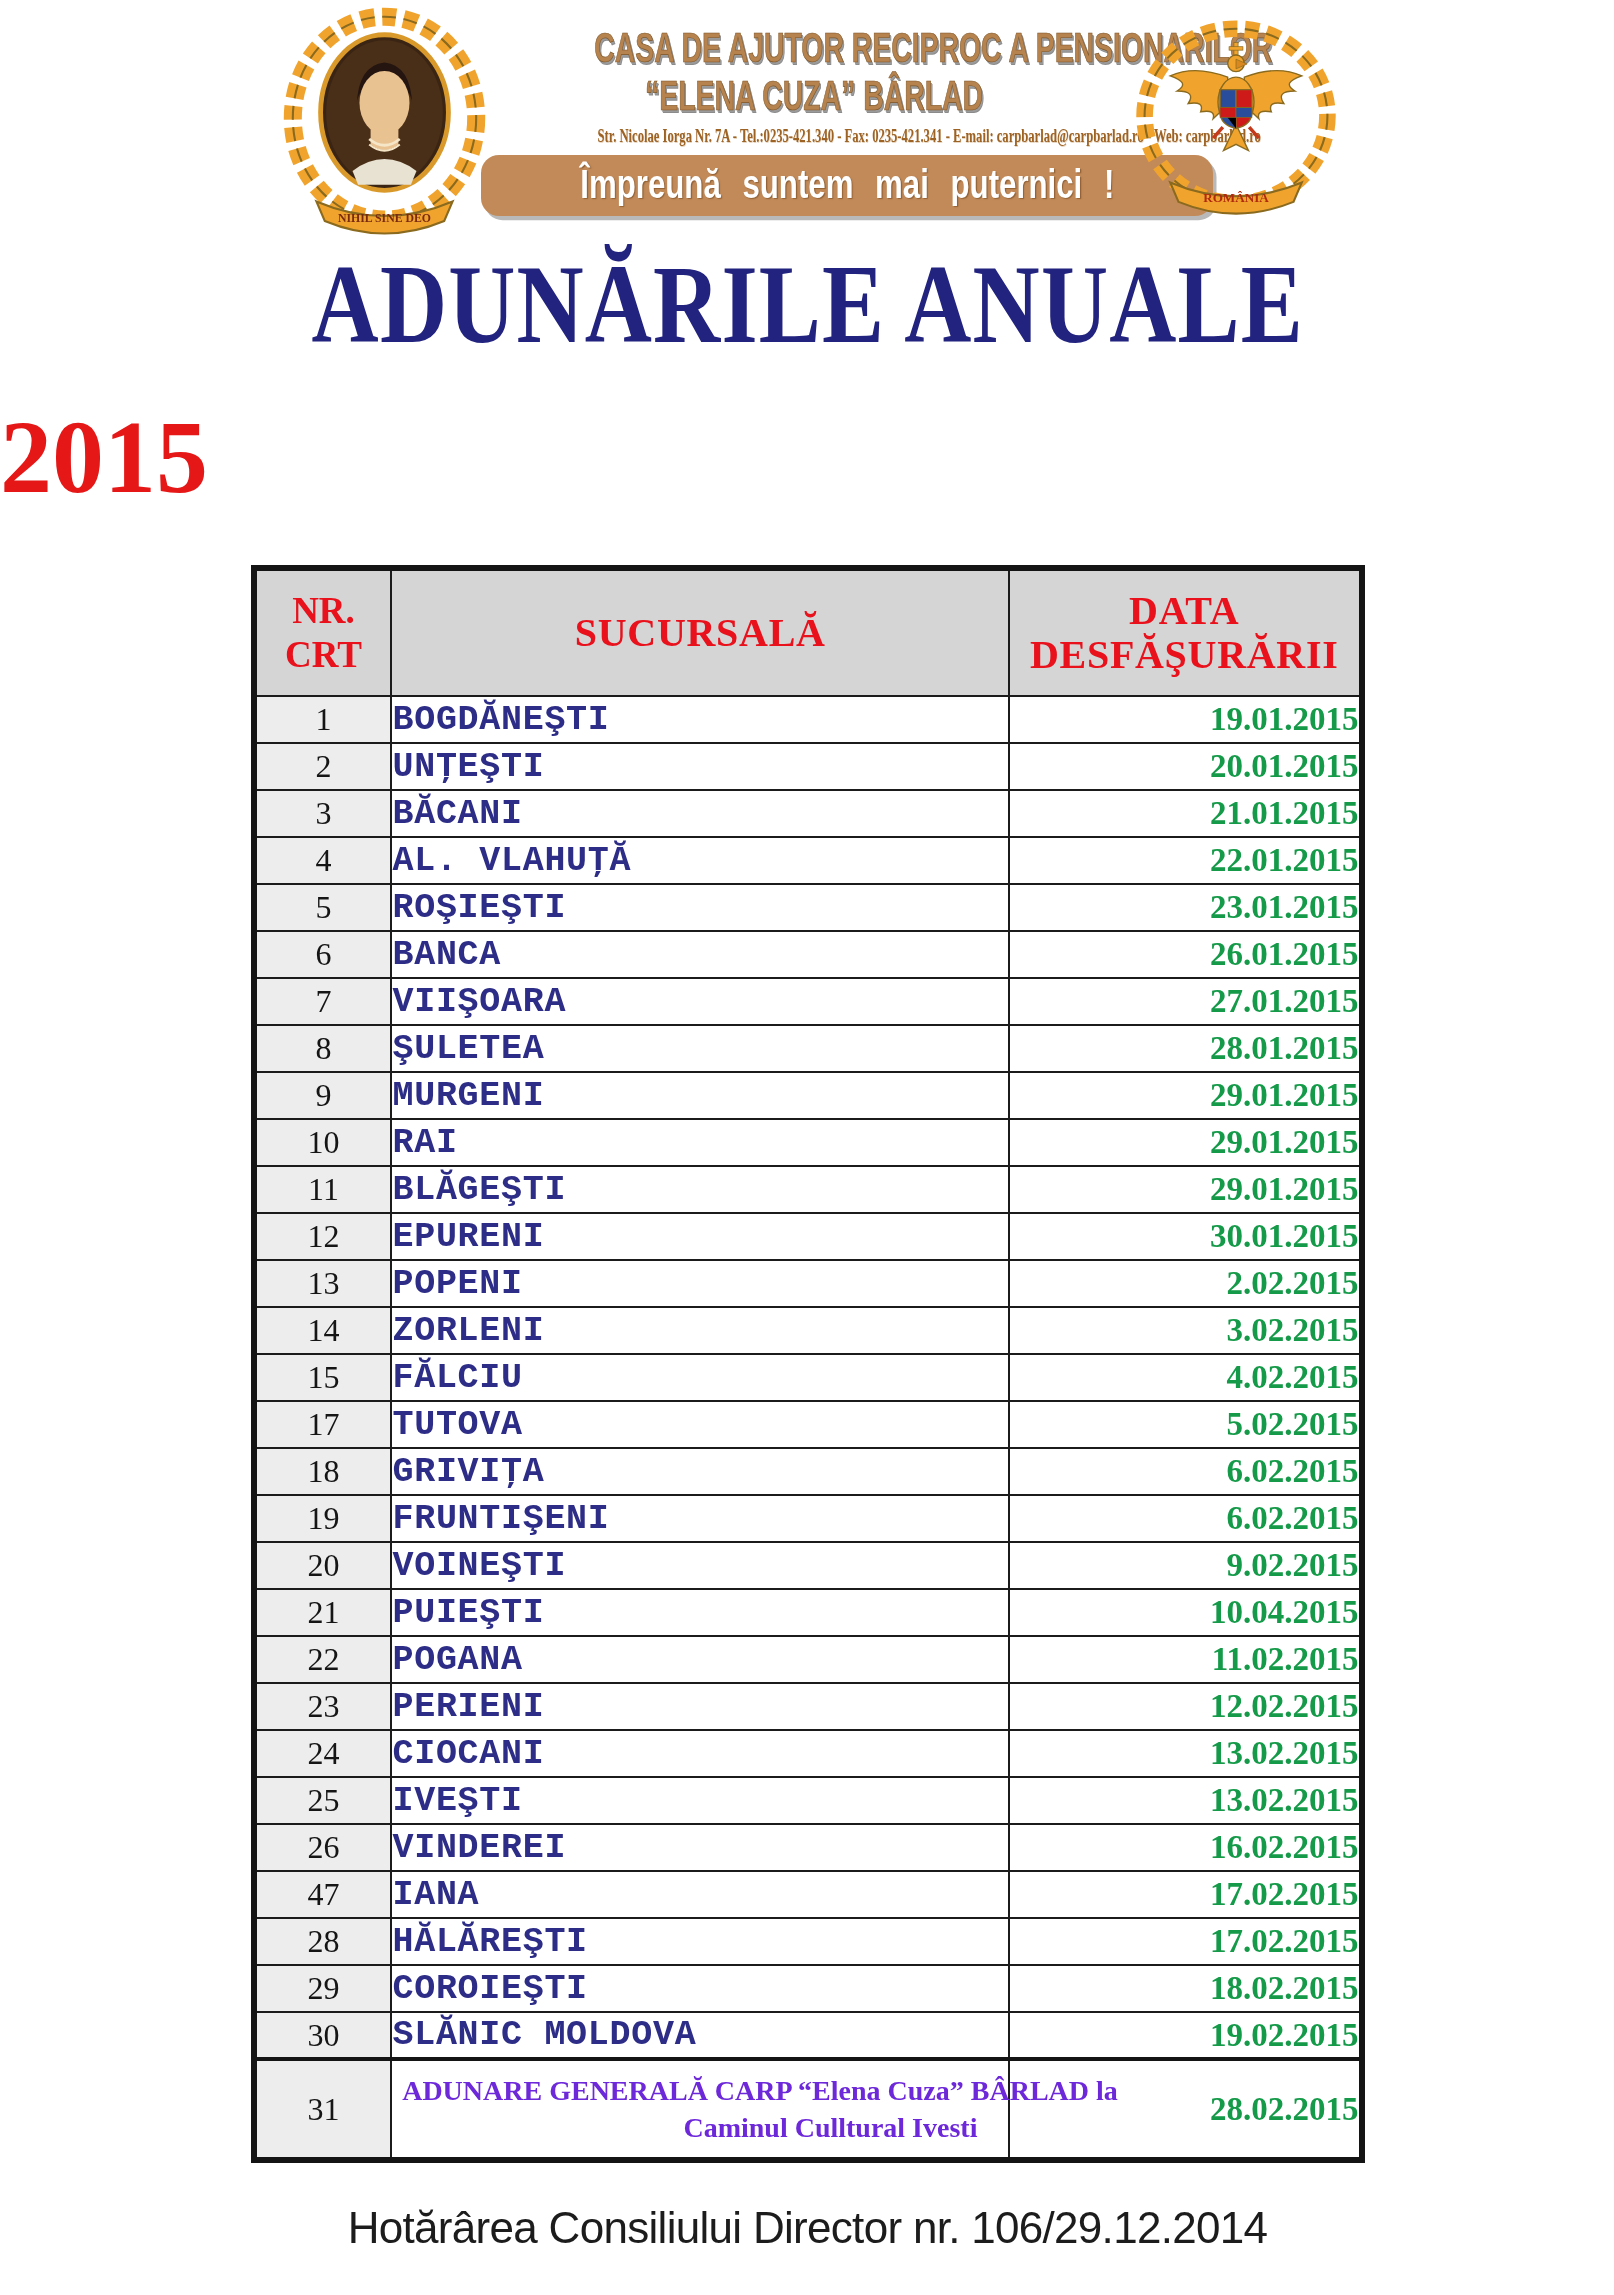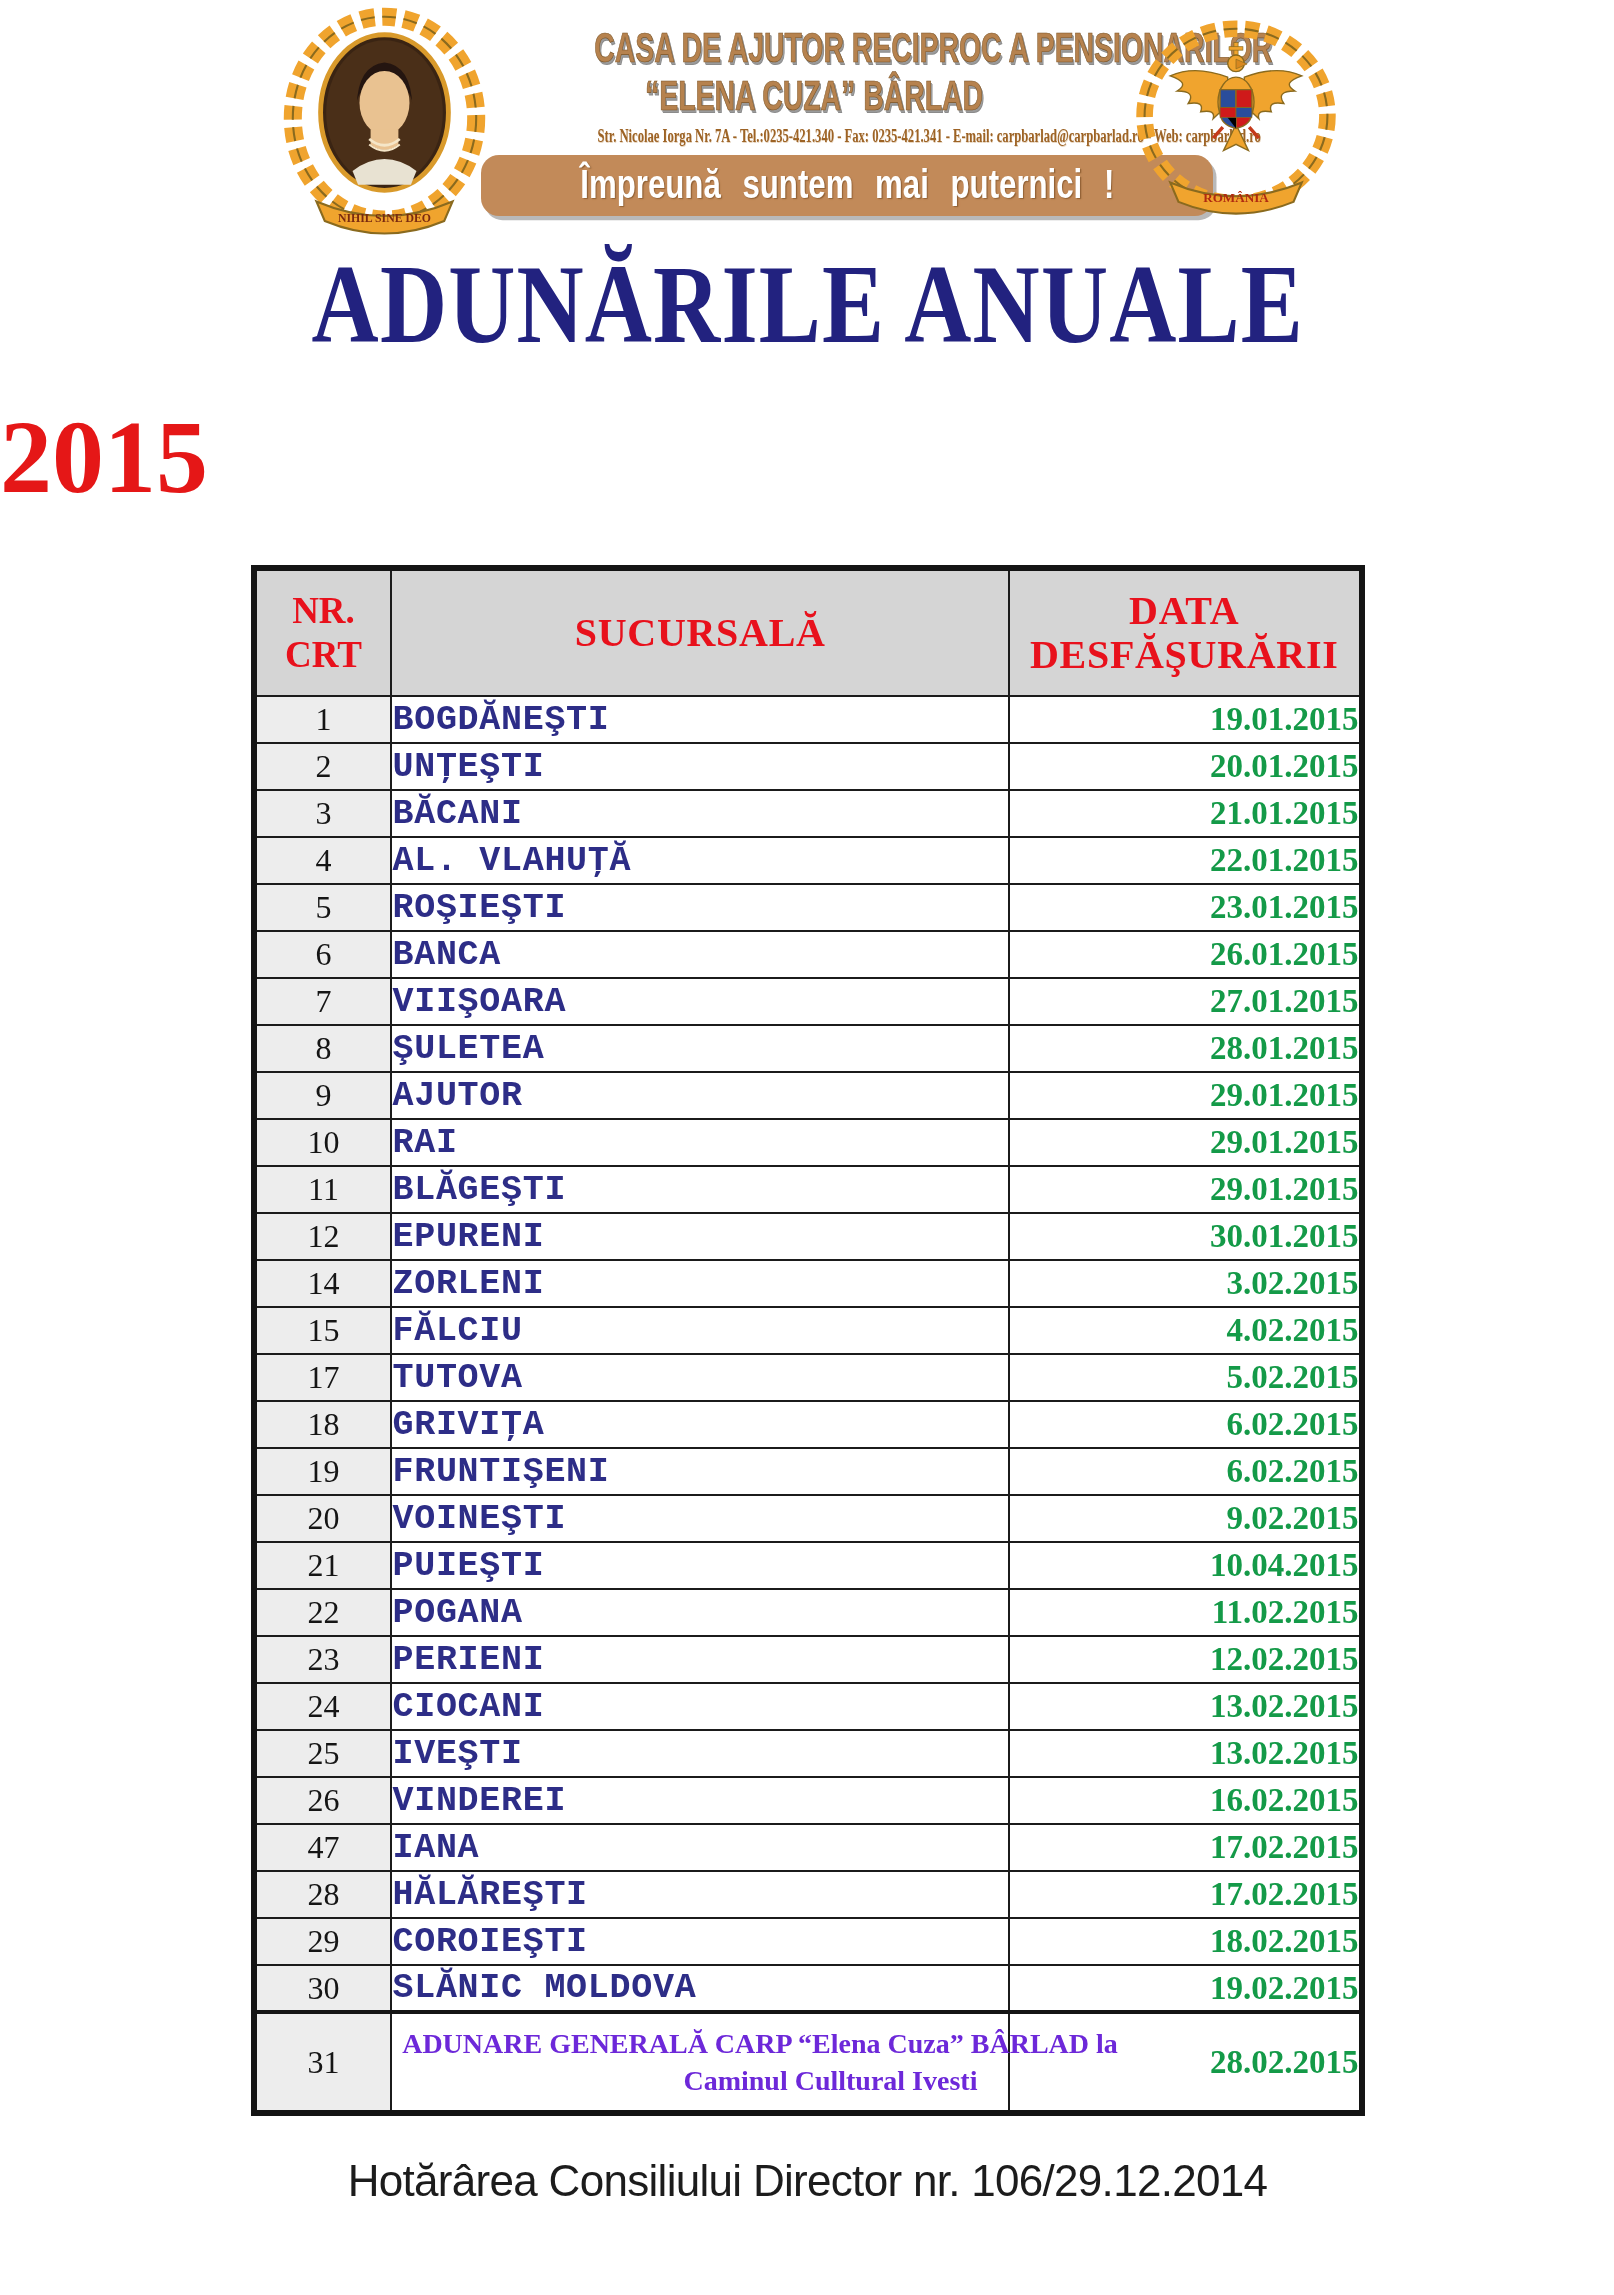--- a/index.html
+++ b/index.html
@@ -178,37 +178,42 @@
     <td class="c-name">VIIŞOARA</td>
     <td class="c-date">27.01.2015</td>
   </tr>
       <tr class="data-row">
     <td class="c-nr">8</td>
     <td class="c-name">ŞULETEA</td>
     <td class="c-date">28.01.2015</td>
   </tr>
       <tr class="data-row">
     <td class="c-nr">9</td>
-    <td class="c-name">AJUTOR</td>
+    <td class="c-name">MURGENI</td>
     <td class="c-date">29.01.2015</td>
   </tr>
       <tr class="data-row">
     <td class="c-nr">10</td>
     <td class="c-name">RAI</td>
     <td class="c-date">29.01.2015</td>
   </tr>
       <tr class="data-row">
     <td class="c-nr">11</td>
     <td class="c-name">BLĂGEŞTI</td>
     <td class="c-date">29.01.2015</td>
   </tr>
       <tr class="data-row">
     <td class="c-nr">12</td>
     <td class="c-name">EPURENI</td>
     <td class="c-date">30.01.2015</td>
+  </tr>
+      <tr class="data-row">
+    <td class="c-nr">13</td>
+    <td class="c-name">POPENI</td>
+    <td class="c-date">2.02.2015</td>
   </tr>
       <tr class="data-row">
     <td class="c-nr">14</td>
     <td class="c-name">ZORLENI</td>
     <td class="c-date">3.02.2015</td>
   </tr>
       <tr class="data-row">
     <td class="c-nr">15</td>
     <td class="c-name">FĂLCIU</td>
     <td class="c-date">4.02.2015</td>

